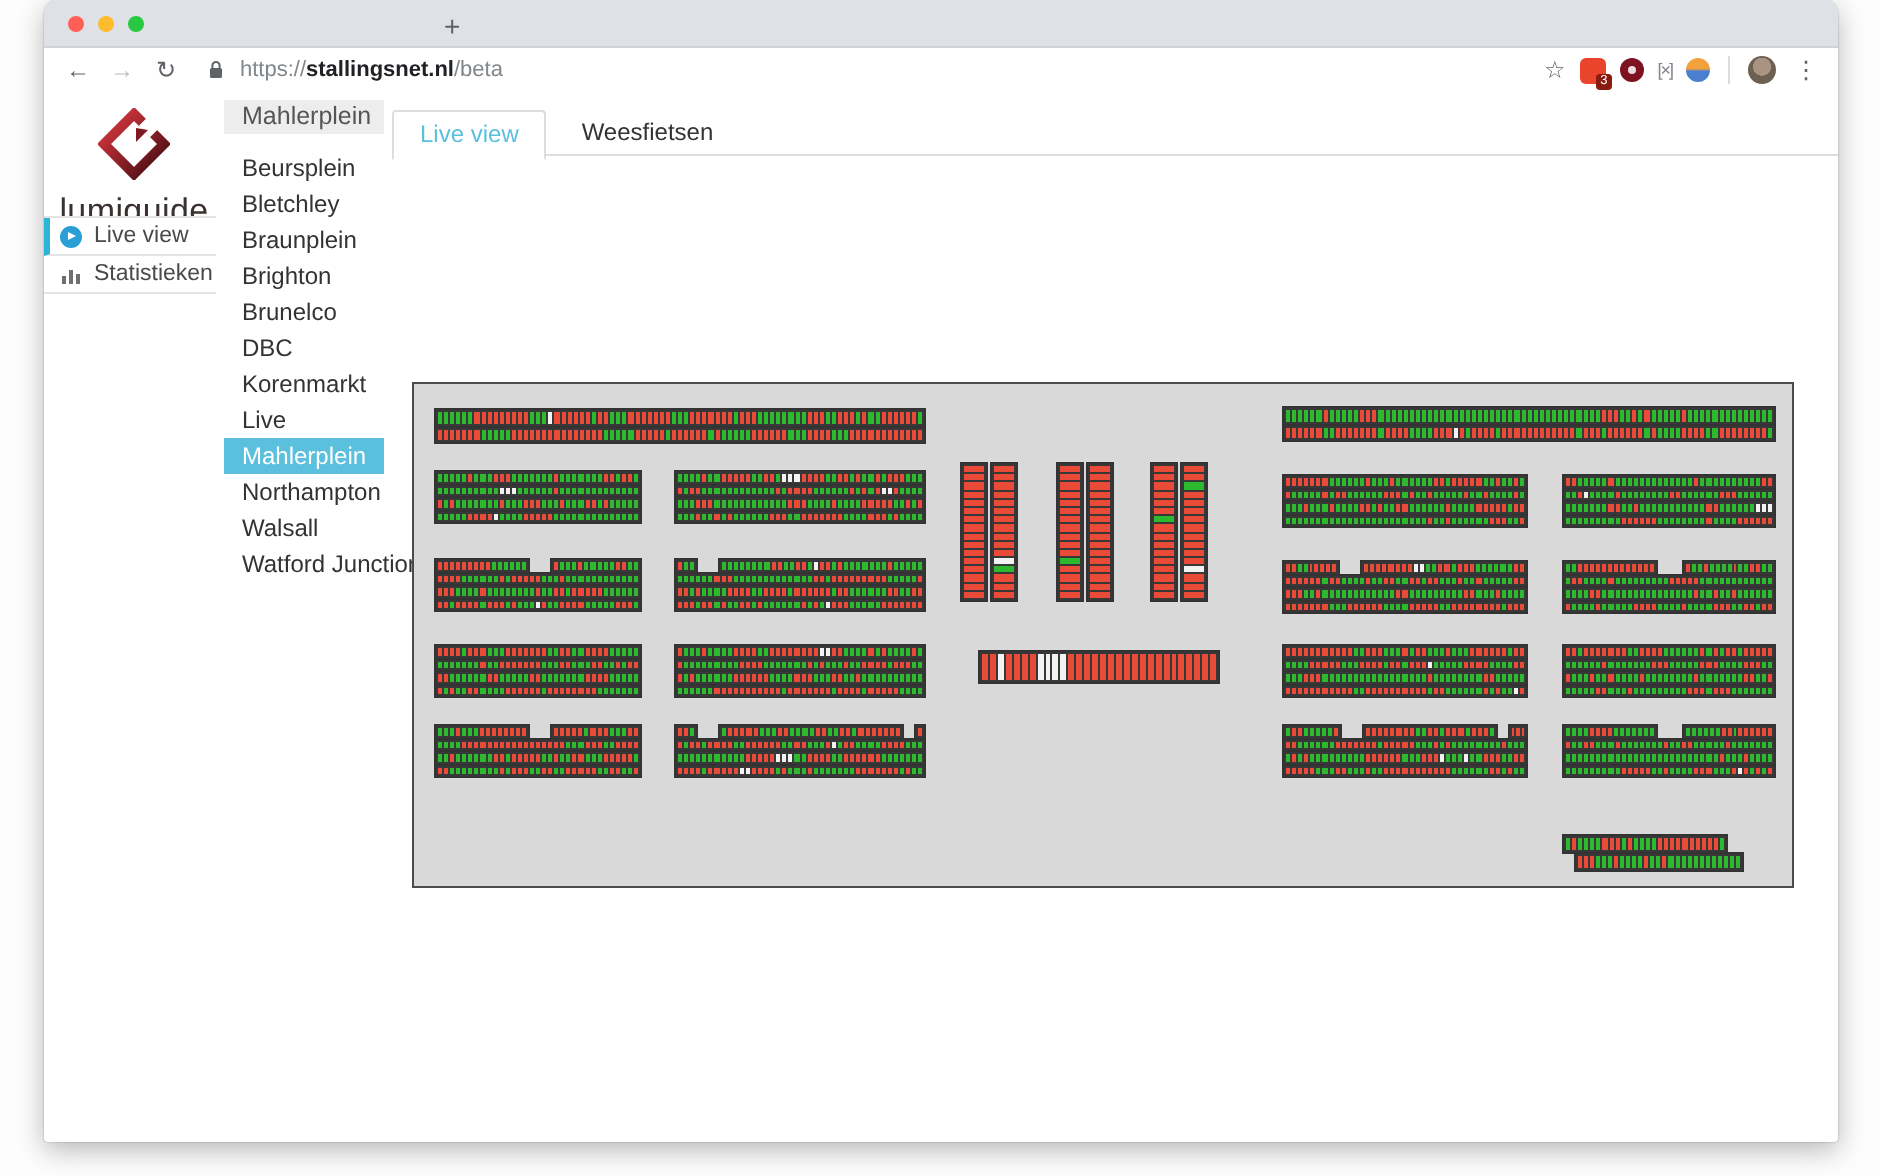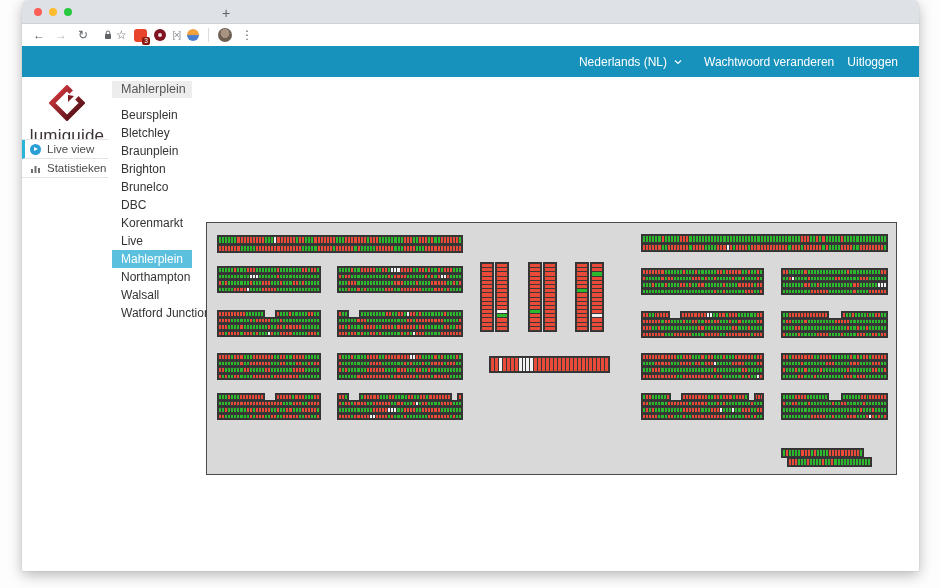--- a/index.html
+++ b/index.html
@@ -100,44 +100,35 @@
     <div class="toolbar">
       <span class="navbtn">←</span>
       <span class="navbtn disabled">→</span>
       <span class="navbtn">↻</span>
       <span class="lock">
         <svg width="8" height="10" viewBox="0 0 8 10">
             <rect x="1" y="4" width="6" height="5" rx="0.8" fill="#5f6368"></rect>
             <path d="M2.2 4 V2.8 a1.8 1.8 0 0 1 3.6 0 V4" fill="none" stroke="#5f6368" stroke-width="1"></path>
           </svg>
       </span>
+      <span class="url"><span>https://</span><b>stallingsnet.nl</b><span>/beta</span></span>
       <div class="tool-right">
         <span class="star">☆</span>
         <span class="ext1">
             <span class="badge">3</span>
           </span>
         <span class="ext2"></span>
         <span class="ext3">[×]</span>
         <span class="ext4"></span>
         <span class="divider"></span>
         <span class="avatar"></span>
         <span class="dots">⋮</span>
       </div>
     </div>
 
-    <div class="appheader">
-      <span class="hitem lang">
-        <span>Nederlands (NL)</span>
-        <svg class="chev" viewBox="0 0 8 8">
-            <polyline points="1,2.5 4,5.5 7,2.5" fill="none" stroke="#fff" stroke-width="1.1"></polyline>
-          </svg>
-      </span>
-      <span class="hitem pw">Wachtwoord veranderen</span>
-      <span class="hitem">Uitloggen</span>
-    </div>
 
     <div class="appbody">
 
       <div class="logo">
         <svg width="36" height="36" viewBox="0 0 36 36">
           <defs>
             <linearGradient id="lg" x1="0" y1="0" x2="1" y2="1">
               <stop offset="0" stop-color="#e23a41"></stop>
                 <stop offset="1" stop-color="#3d0a10"></stop>
             </linearGradient>
@@ -175,20 +166,24 @@
             <li>DBC</li>
             <li>Korenmarkt</li>
             <li>Live</li>
             <li class="selected">Mahlerplein</li>
             <li>Northampton</li>
             <li>Walsall</li>
             <li>Watford Junction</li>
           </ul>
       </div>
 
+      <div class="ctabs">
+        <span class="ctab active">Live view</span>
+        <span class="ctab">Weesfietsen</span>
+      </div>
 
       <div class="map" id="map">
           <div class="rack-strip" style="left: 10px; top: 12px; width: 246px; height: 9.5px;">
             <div style="background: rgb(45, 185, 45);"></div>
             <div style="background: rgb(45, 185, 45);"></div>
             <div style="background: rgb(45, 185, 45);"></div>
             <div style="background: rgb(45, 185, 45);"></div>
             <div style="background: rgb(45, 185, 45);"></div>
             <div style="background: rgb(45, 185, 45);"></div>
             <div style="background: rgb(234, 75, 56);"></div>

